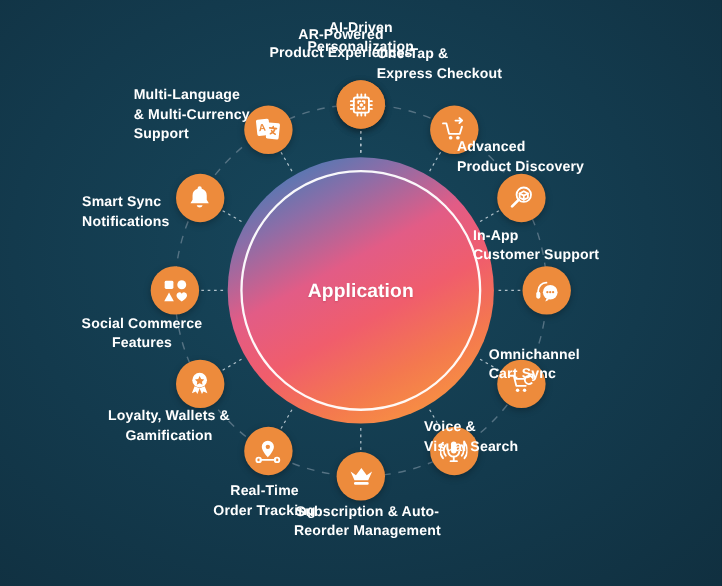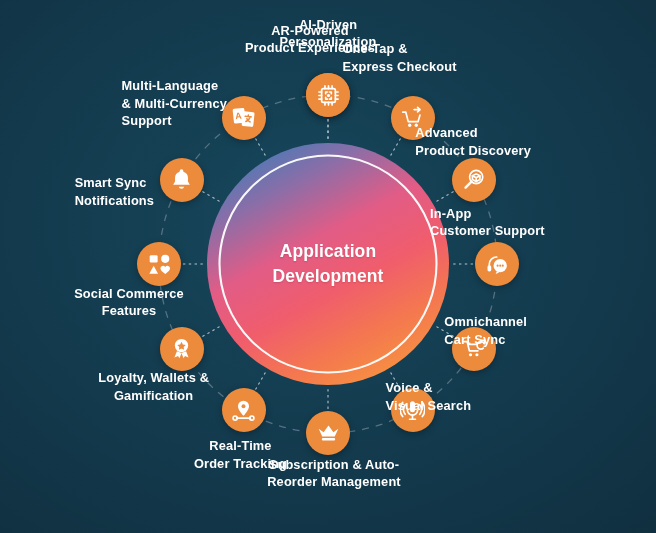--- a/index.html
+++ b/index.html
@@ -108,21 +108,20 @@
         <line x1="328.0" y1="119.0" x2="328.0" y2="140.0"></line>
       </g>
 
     <circle cx="328" cy="264" r="121" fill="url(#hubGrad)"></circle>
 
     <circle cx="328" cy="264" r="108.5" fill="none" stroke="#ffffff" stroke-width="2.1" opacity="0.95"></circle>
   </svg>
 
   <div class="hub-text">
     <div>Application</div>
-    <div>Development</div>
   </div>
 
   <div id="nodes">
       <div class="node" style="left: 328px; top: 95px;">
         <span>
           <svg width="25" height="25" viewBox="0 0 24 24">
             <circle cx="12" cy="12" r="3.4" stroke="#fff" stroke-width="1.6" fill="none" stroke-linecap="round" stroke-linejoin="round"></circle>
             <text x="12" y="13.9" font-size="4.2" fill="#fff" text-anchor="middle" font-family="Liberation Sans, sans-serif" font-weight="bold">AI</text>
             <path d="M8.6 12H5M15.4 12H19M9.7 9.7 7.4 7.4M14.3 9.7 16.6 7.4M9.7 14.3 7.4 16.6M14.3 14.3 16.6 16.6" stroke="#fff" stroke-width="1.6" fill="none" stroke-linecap="round" stroke-linejoin="round"></path>
             <circle cx="4" cy="12" r="1.5" fill="#fff"></circle>

